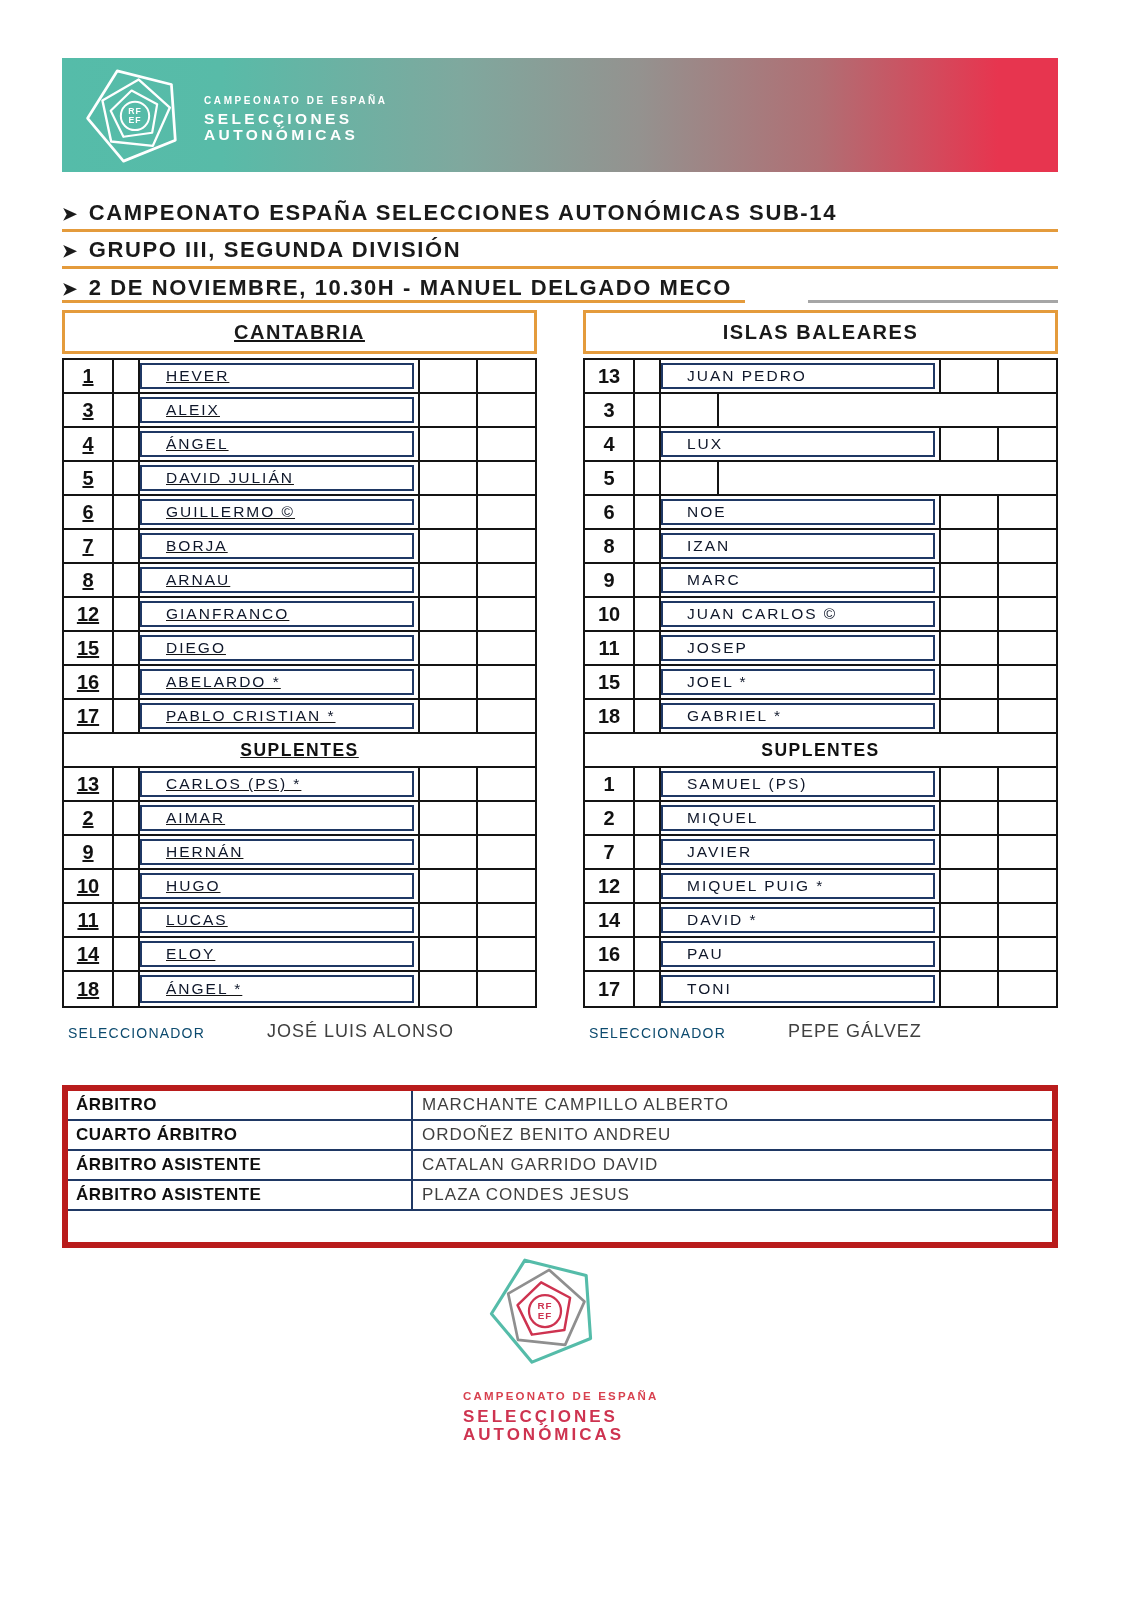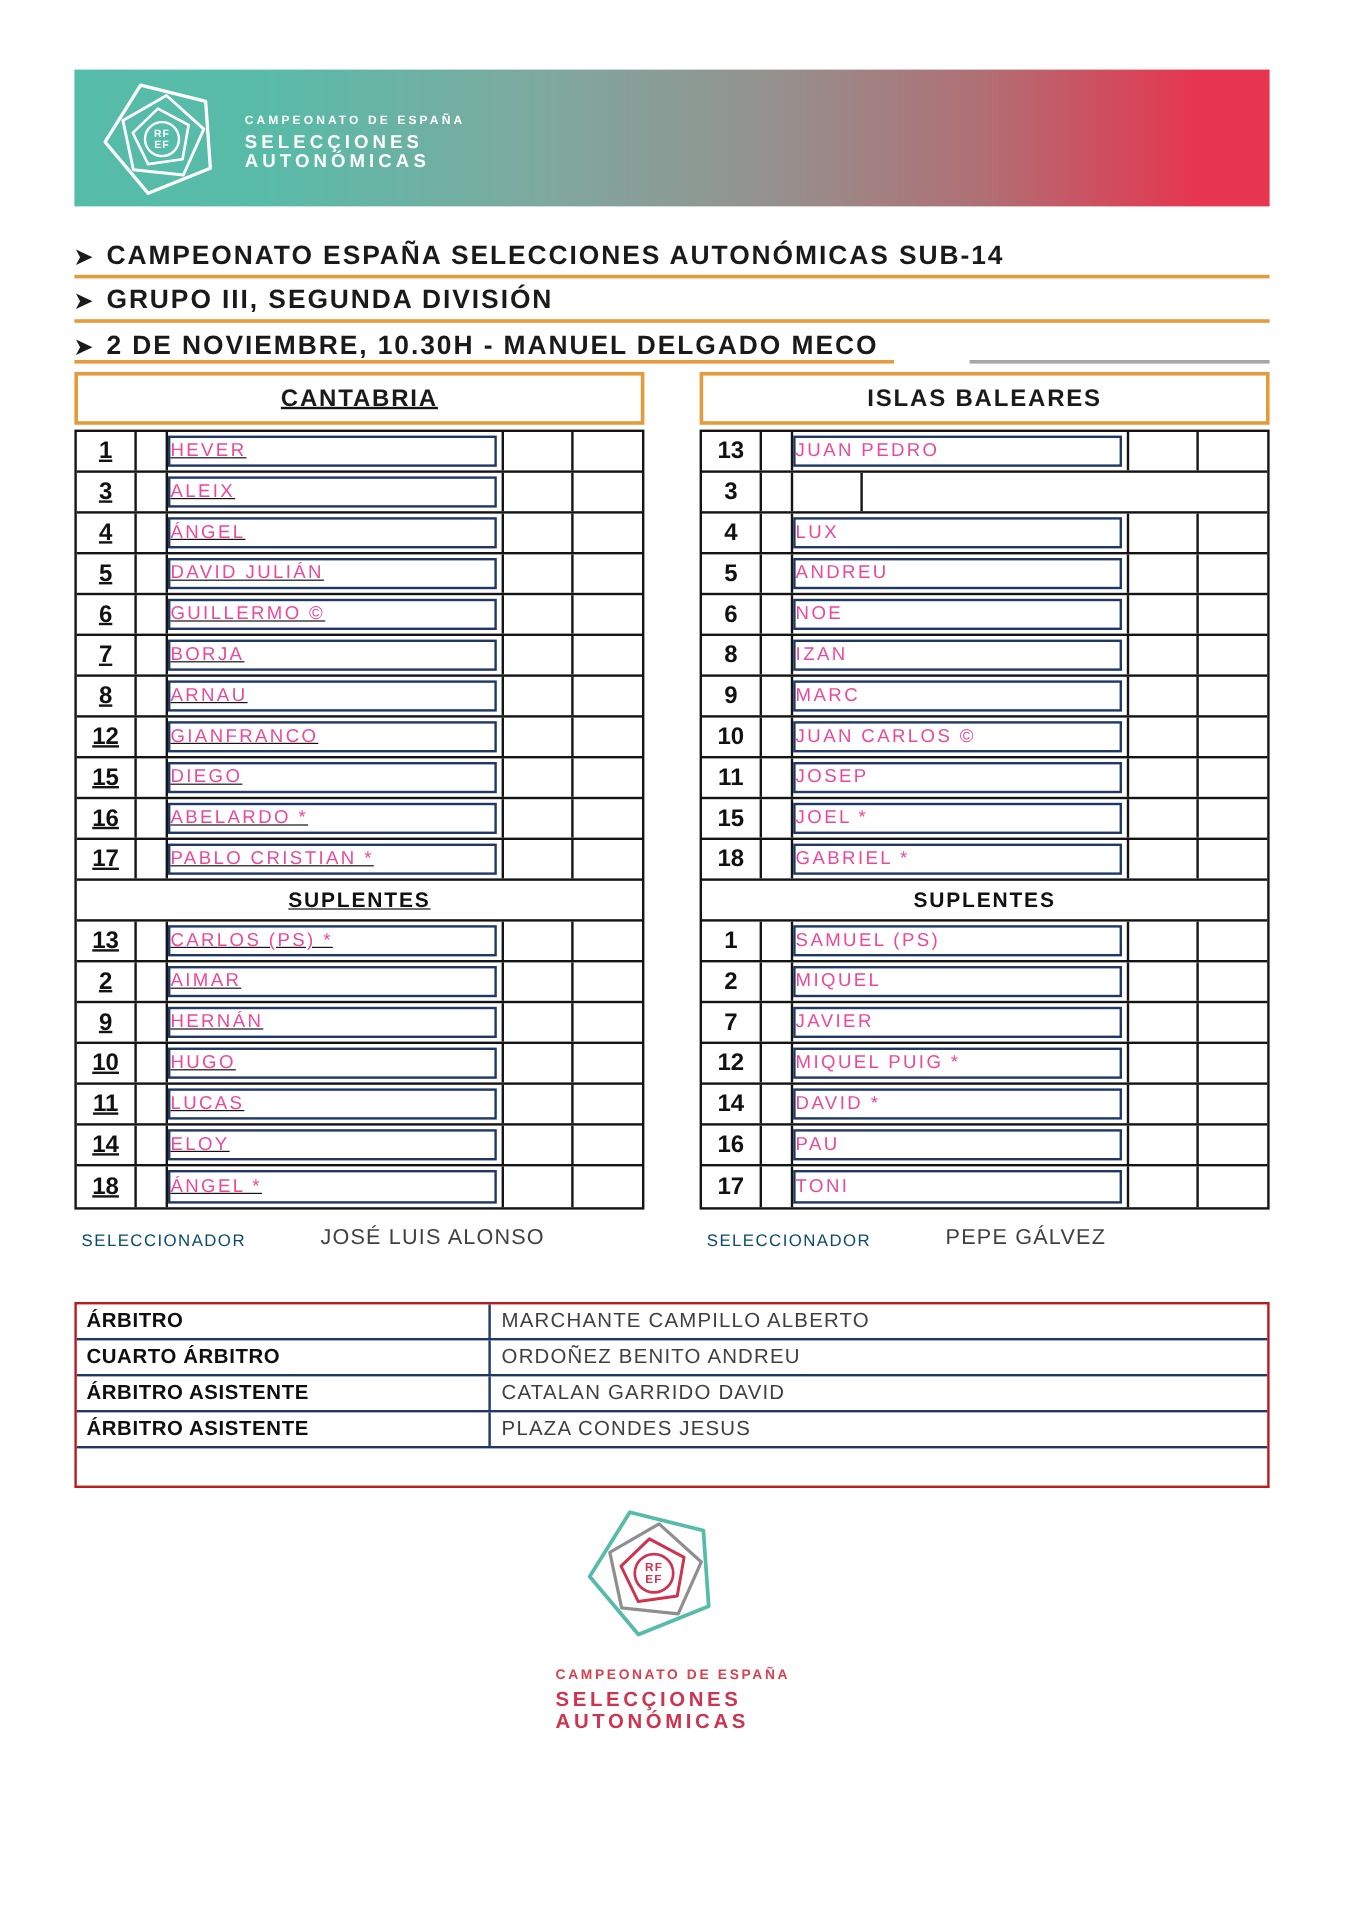--- a/index.html
+++ b/index.html
@@ -45,39 +45,39 @@
   .p-row:last-child { border-bottom:none; }
   .c-num {
     width:50px; flex:0 0 50px; border-right:2px solid #141414;
     display:flex; align-items:center; justify-content:center;
     font-size:20px; font-weight:bold; color:#111;
   }
   .c-gap { width:26px; flex:0 0 26px; border-right:2px solid #141414; }
   .c-name { flex:1 1 auto; padding:3px 4px 3px 0; border-right:2px solid #141414; }
   .name-box {
     height:100%; border:2px solid #1f3864; display:flex; align-items:center;
-    padding-left:0; font-size:15.5px; letter-spacing:2px; color:#ec4899; white-space:nowrap;
+    padding-left:24px; font-size:15.5px; letter-spacing:2px; color:#0f172a; white-space:nowrap;
   }
   .c-a { width:58px; flex:0 0 58px; border-right:2px solid #141414; }
   .c-b { width:57px; flex:0 0 57px; }
   .sup-row {
     display:flex; height:34px; border-bottom:2px solid #141414;
     align-items:center; justify-content:center;
     font-size:17.5px; font-weight:bold; letter-spacing:1.5px; color:#111;
   }
 
   
   .sel-row { position:absolute; top:1021px; width:475px; height:24px; }
   .sel-left  { left:62px; }
   .sel-right { left:583px; }
   .sel-label { position:absolute; left:6px;  top:4px; font-size:14px; letter-spacing:1.2px; color:#0c4a6e; }
   .sel-name  { position:absolute; left:205px; top:0;  font-size:18px; letter-spacing:1px; color:#404040; }
 
   
-  .officials { position:absolute; left:62px; top:1085px; width:996px; border:2px solid #b91c1c; background:#fff; }
+  .officials { position:absolute; left:62px; top:1085px; width:996px; border:6px solid #b91c1c; background:#fff; }
   .o-row { display:flex; height:30px; border-bottom:2px solid #1f3864; }
   .o-row:last-child { border-bottom:none; }
   .o-label {
     width:345px; flex:0 0 345px; border-right:2px solid #1f3864;
     display:flex; align-items:center; padding-left:8px;
     font-size:17px; font-weight:bold; letter-spacing:0.5px; color:#0f0f0f;
   }
   .o-value { flex:1; display:flex; align-items:center; padding-left:9px; font-size:17px; letter-spacing:1px; color:#3f3f3f; }
   .o-empty { height:31px; }
 
@@ -315,23 +315,20 @@
         <div class="c-gap"></div>
         <div class="c-name">
           <div class="name-box">LUX</div>
         </div>
         <div class="c-a"></div>
         <div class="c-b"></div>
       </div>
       <div class="p-row">
         <div class="c-num">5</div>
         <div class="c-gap"></div>
-        <div class="c-name">
-          <div class="name-box">ANDREU</div>
-        </div>
         <div class="c-a"></div>
         <div class="c-b"></div>
       </div>
       <div class="p-row">
         <div class="c-num">6</div>
         <div class="c-gap"></div>
         <div class="c-name">
           <div class="name-box">NOE</div>
         </div>
         <div class="c-a"></div>

